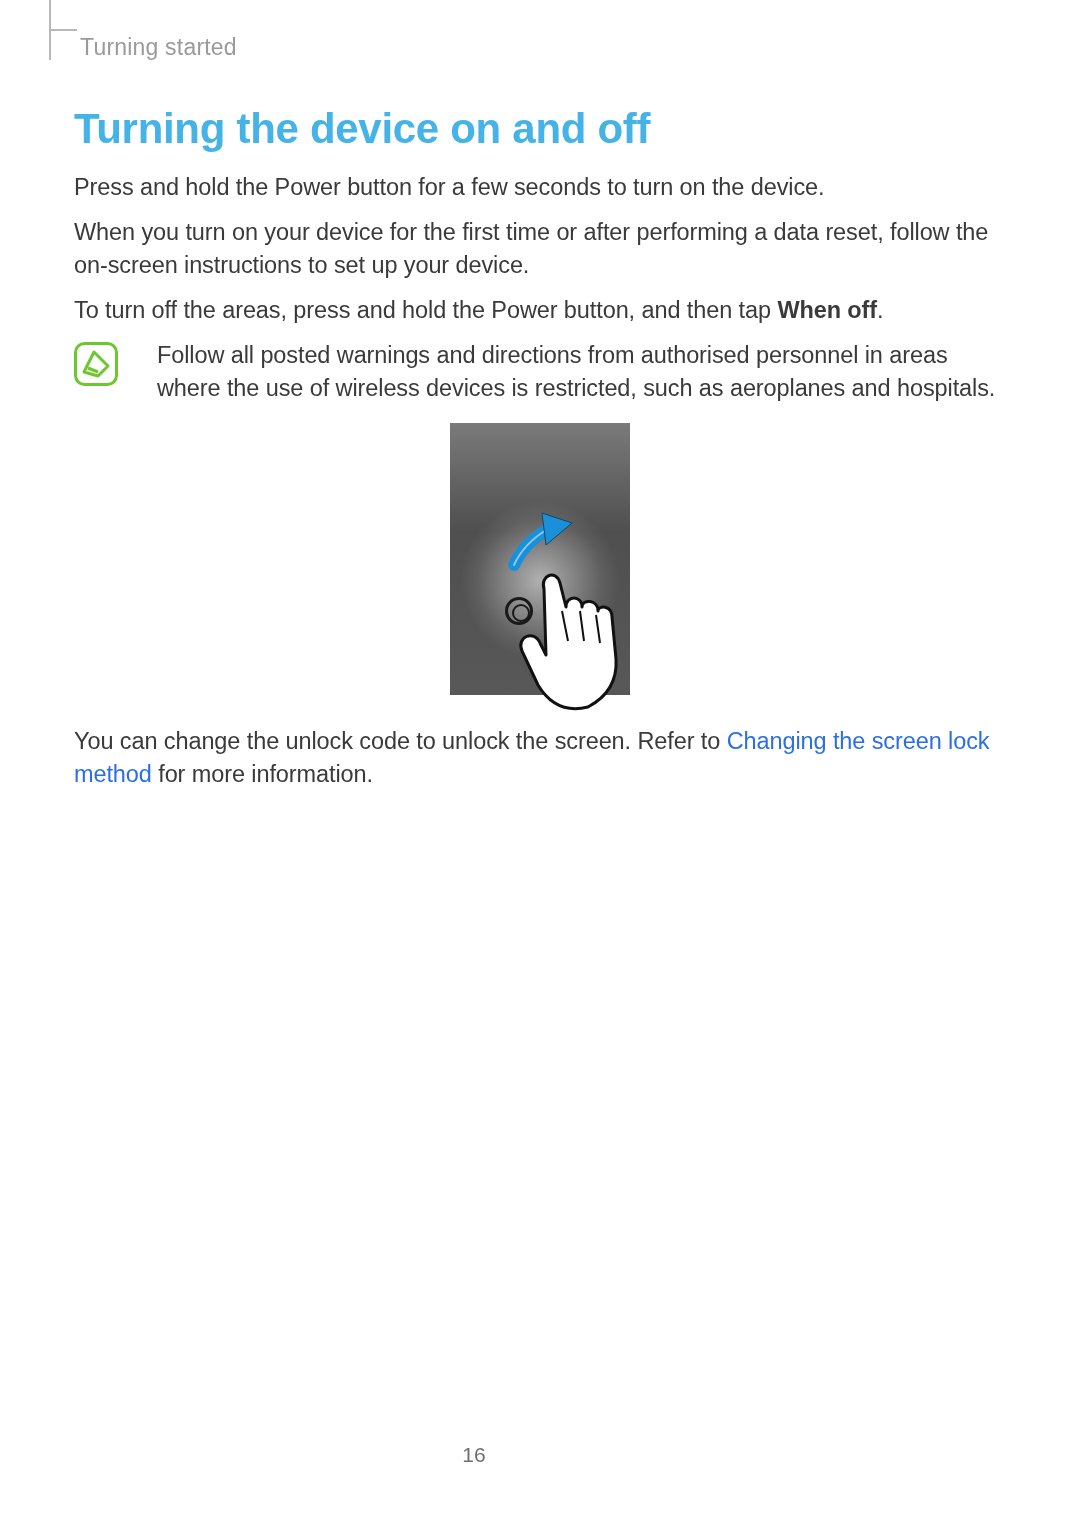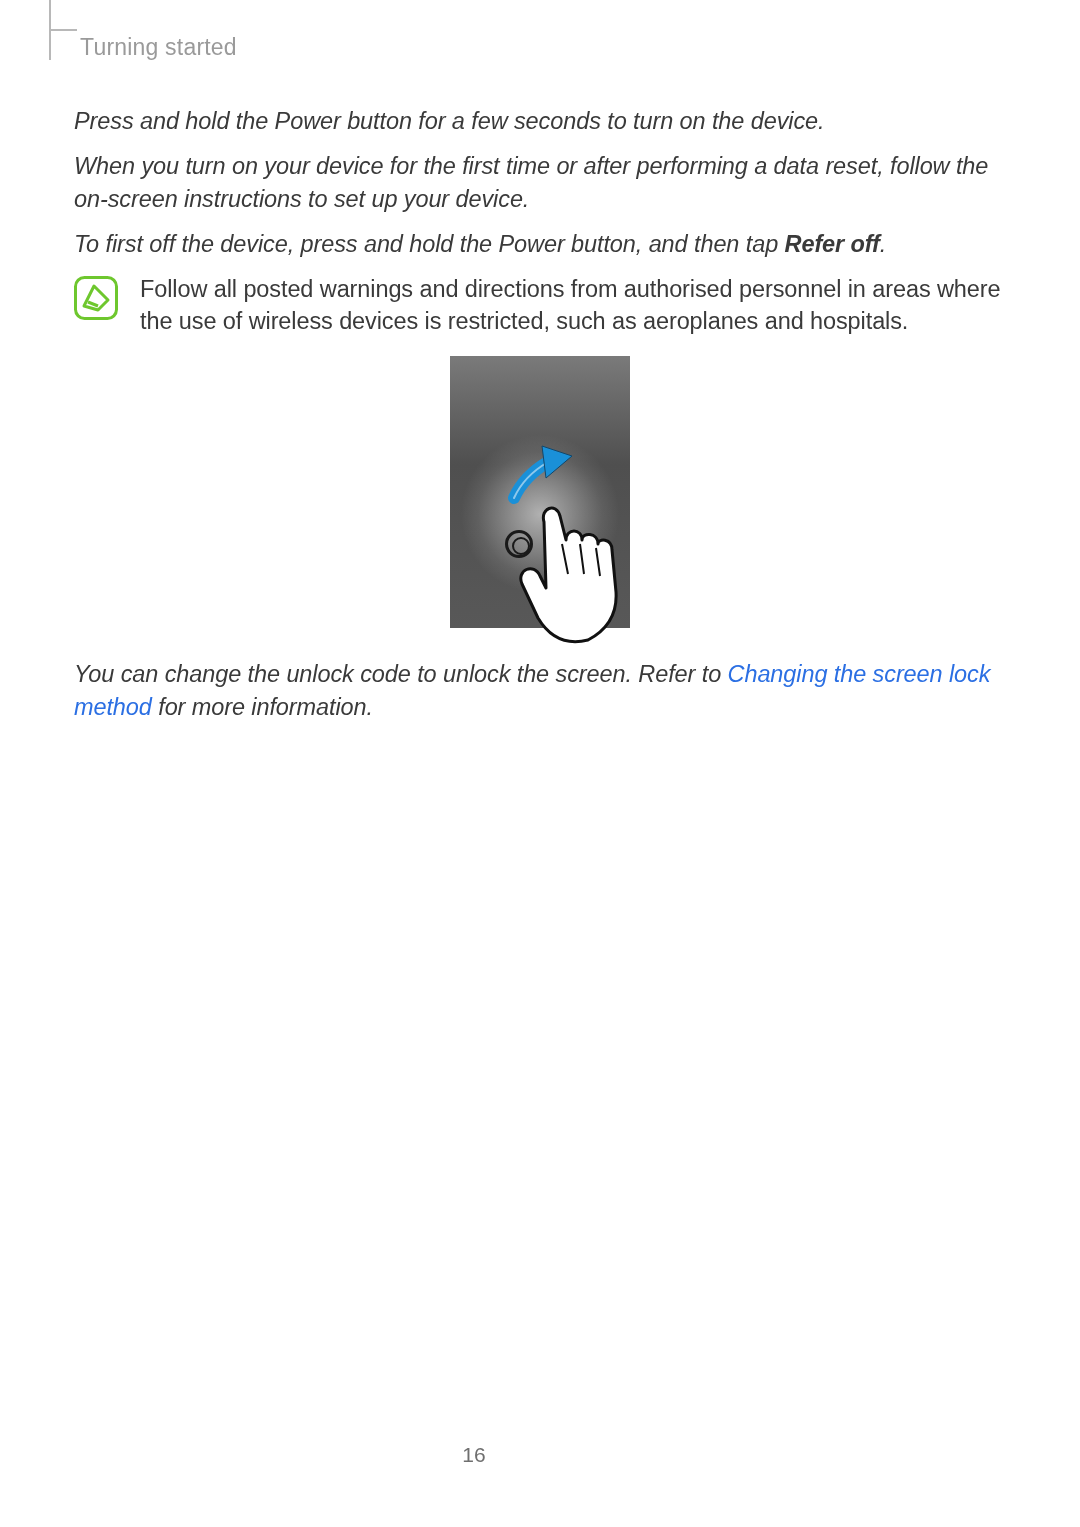--- a/index.html
+++ b/index.html
@@ -55,26 +55,25 @@
     margin-bottom: 18px;
     letter-spacing: -0.3px;
   }
   #sec2-heading { margin-top: 70px; }
   p.body {
     font-size: 23.5px;
     line-height: 1.4;
     color: #3a3a3a;
     margin-bottom: 12px;
     letter-spacing: -0.1px;
-    font-style: italic;
   }
   .note-row {
     display: flex;
     align-items: flex-start;
-    gap: 22px;
+    gap: 39px;
     margin-top: 10px;
   }
   .note-icon {
     flex: 0 0 44px;
     height: 44px;
     margin-top: 3px;
   }
   .note-text {
     font-size: 23.5px;
     line-height: 1.4;
@@ -148,25 +147,26 @@
 </style>
 </head>
 <body>
 
 <div class="corner-marks"></div>
 
 <div class="page">
 
   <div class="chapter">Turning started</div>
 
+  <h1 class="section">Turning the device on and off</h1>
 
   <p class="body">Press and hold the Power button for a few seconds to turn on the device.</p>
   <p class="body">When you turn on your device for the first time or after performing a data reset, follow the on-screen instructions to set up your device.</p>
   <p class="body">
-    <span>To first off the device, press and hold the Power button, and then tap </span><span class="bold">Refer off</span><span>.</span>
+    <span>To turn off the areas, press and hold the Power button, and then tap </span><span class="bold">When off</span><span>.</span>
   </p>
 
   <div class="note-row">
     <div class="note-icon">
       <svg viewBox="0 0 44 44" width="44" height="44">
         <rect x="1.5" y="1.5" width="41" height="41" rx="9" ry="9" fill="none" stroke="#6ec72e" stroke-width="3"></rect>
         <path d="M10 30 L20 10 L34 24 L24 34 Z" fill="none" stroke="#6ec72e" stroke-width="3" stroke-linejoin="round"></path>
         <line x1="14" y1="26" x2="24" y2="30" stroke="#6ec72e" stroke-width="3"></line>
       </svg>
     </div>

